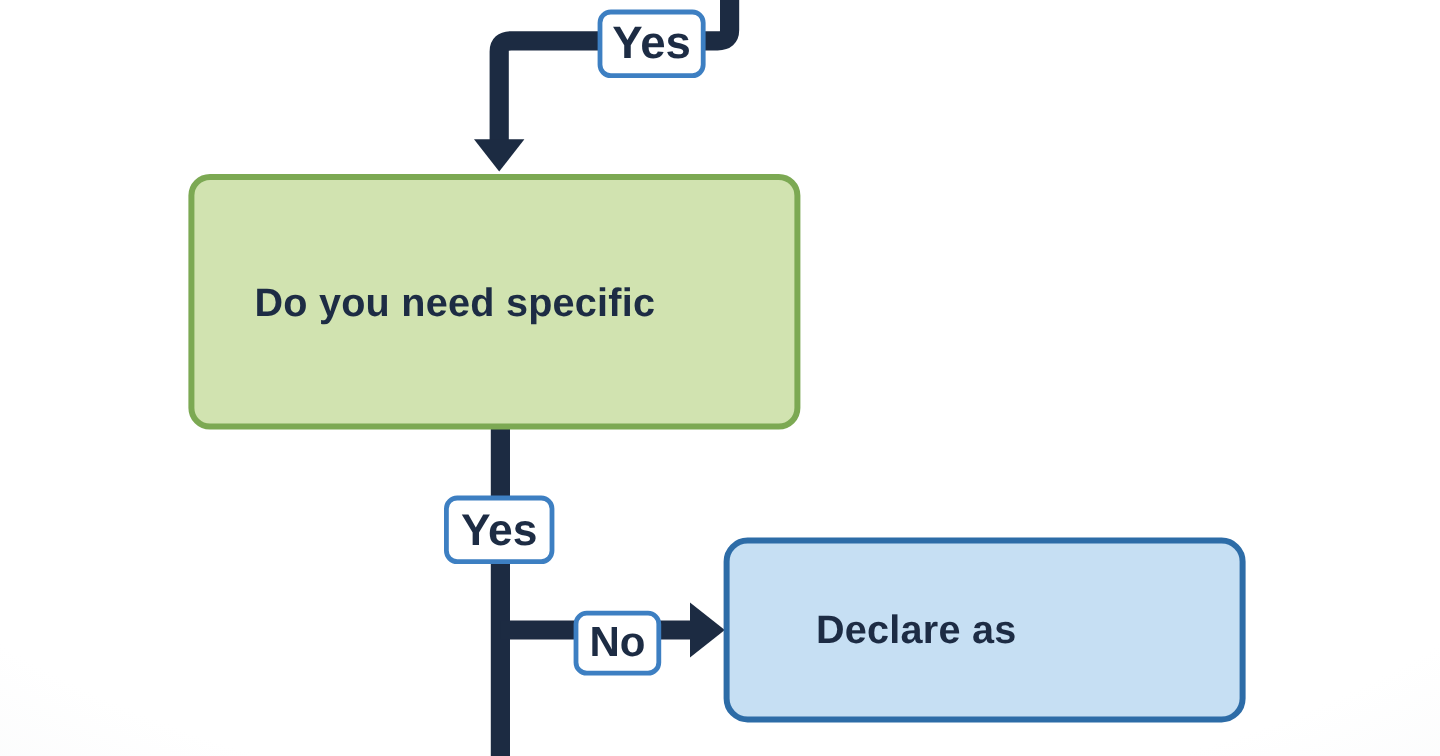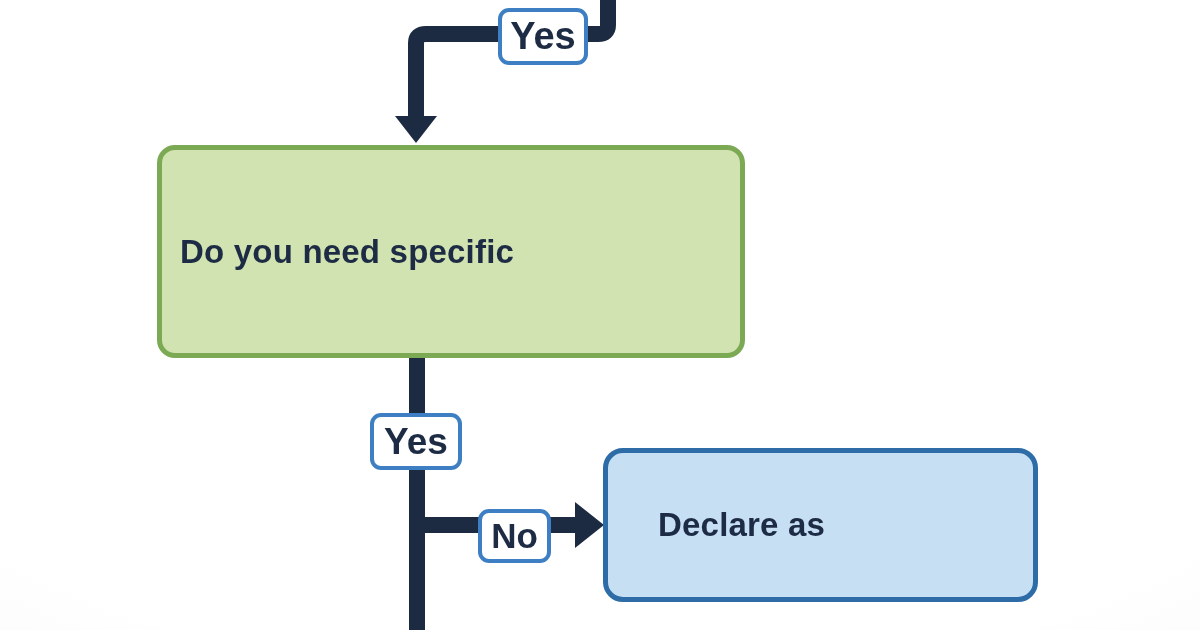--- a/index.html
+++ b/index.html
@@ -32,36 +32,36 @@
     color: var(--text);
     font-weight: 700;
     font-size: 33px;
     line-height: 48px;
     letter-spacing: 0.2px;
   }
   .node .line { display: block; }
   .node-decision {
     left: 157px;
     top: 145px;
-    width: 588px;
+    width: 510px;
     height: 213px;
     background: var(--decision-fill);
     border: 5px solid var(--decision-border);
     border-radius: 18px;
-    padding-left: 18px;
+    padding-left: 50px;
   }
   .node-result {
     left: 603px;
     top: 448px;
     width: 435px;
     height: 154px;
     background: var(--result-fill);
     border: 5px solid var(--result-border);
     border-radius: 20px;
-    padding-left: 50px;
+    padding-left: 72px;
   }
   .edge-label {
     position: absolute;
     box-sizing: border-box;
     display: flex;
     align-items: center;
     justify-content: center;
     background: var(--label-bg);
     border: 4px solid var(--label-border);
     border-radius: 11px;

